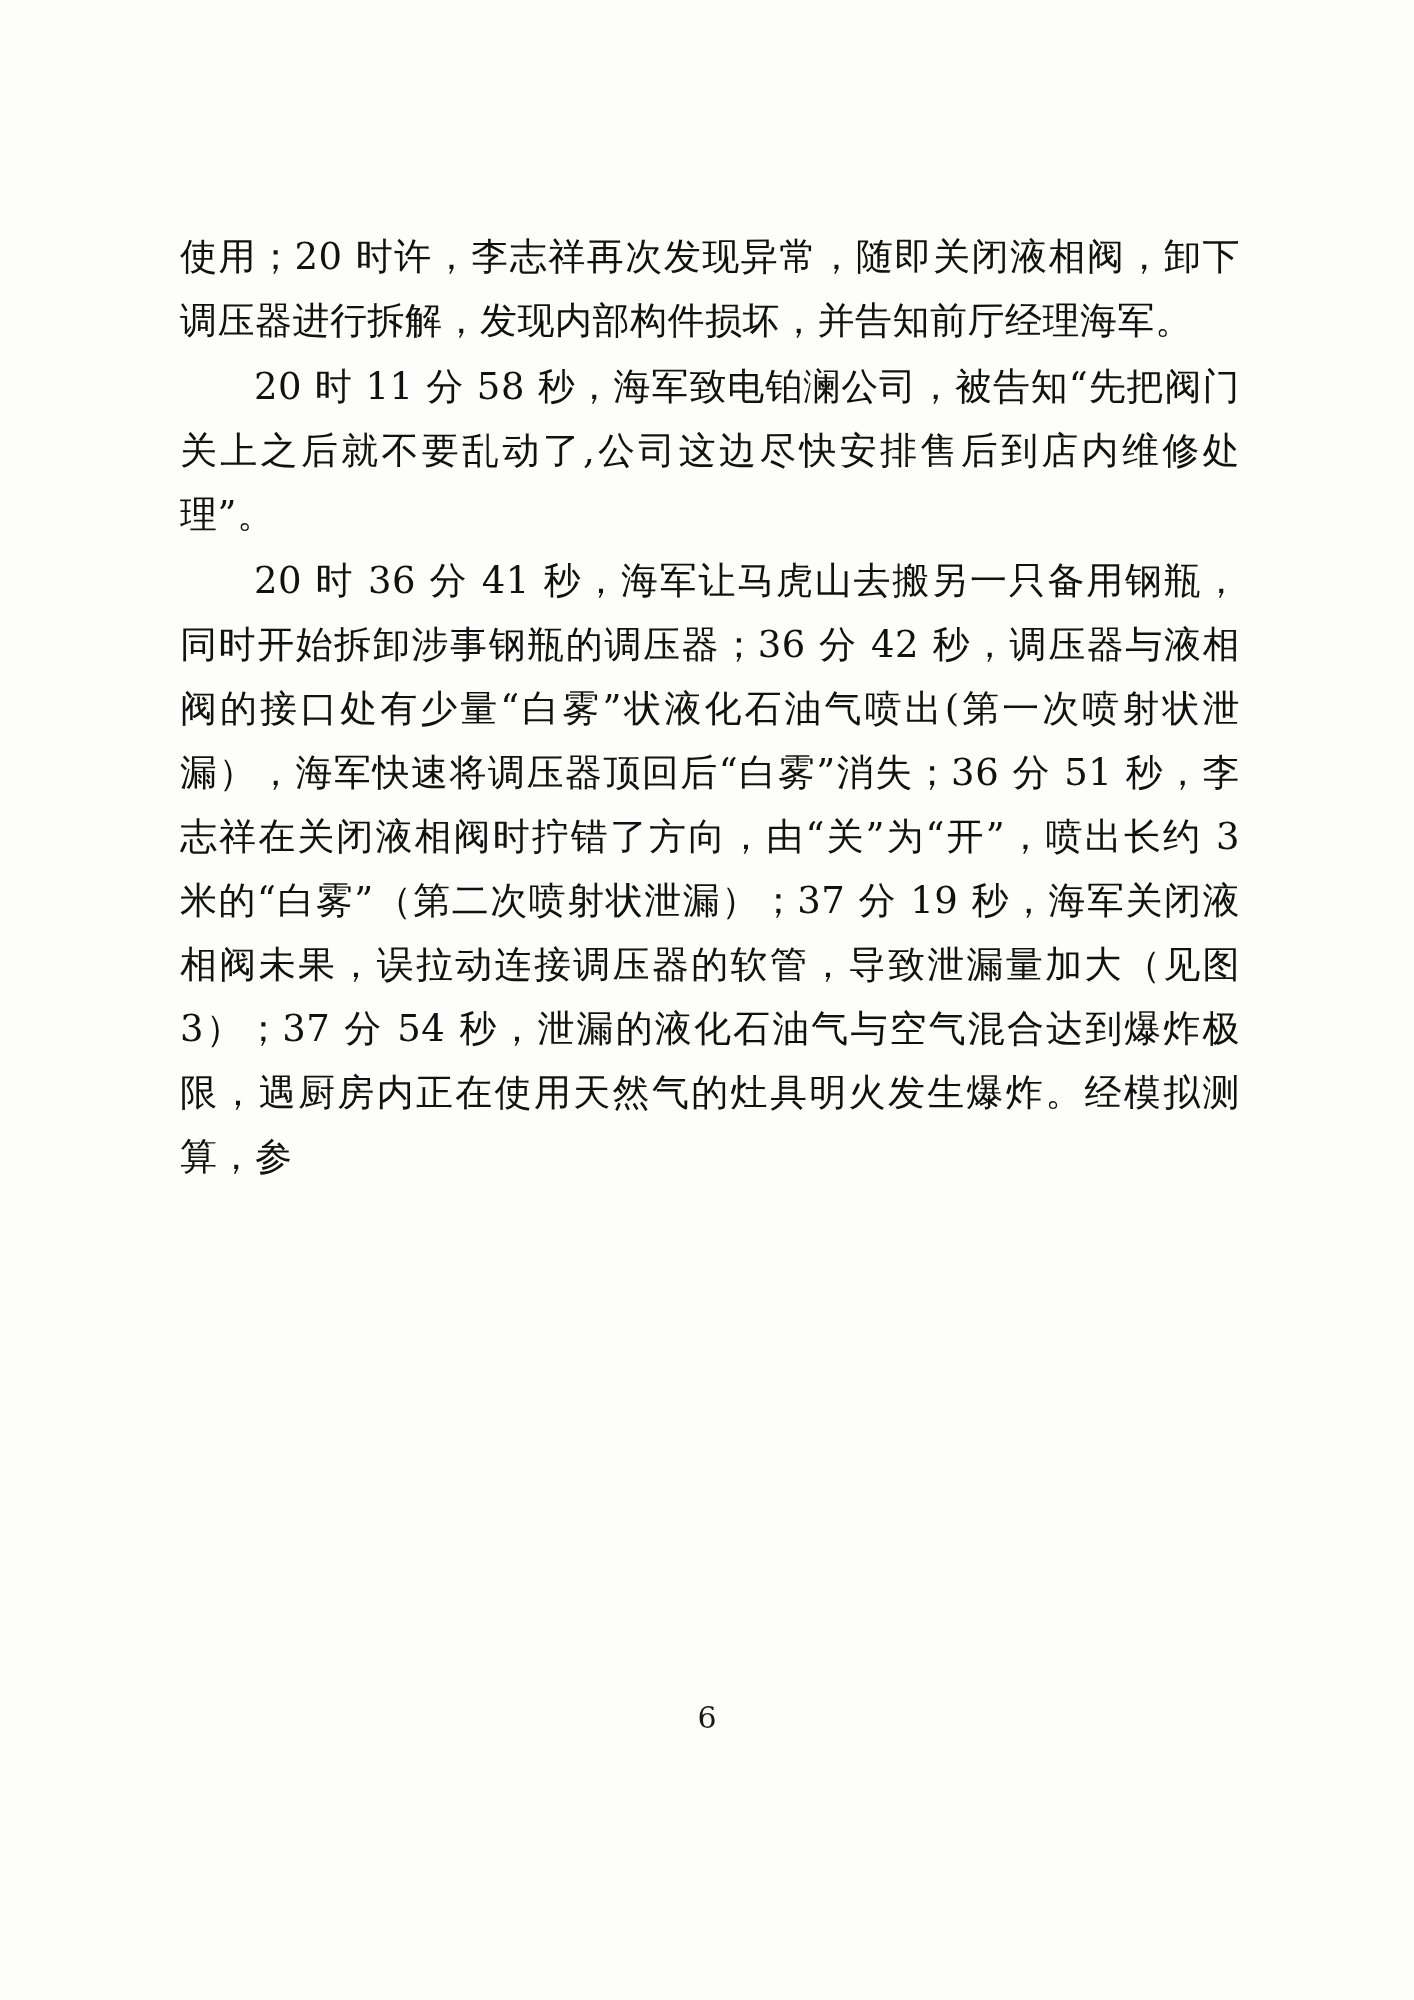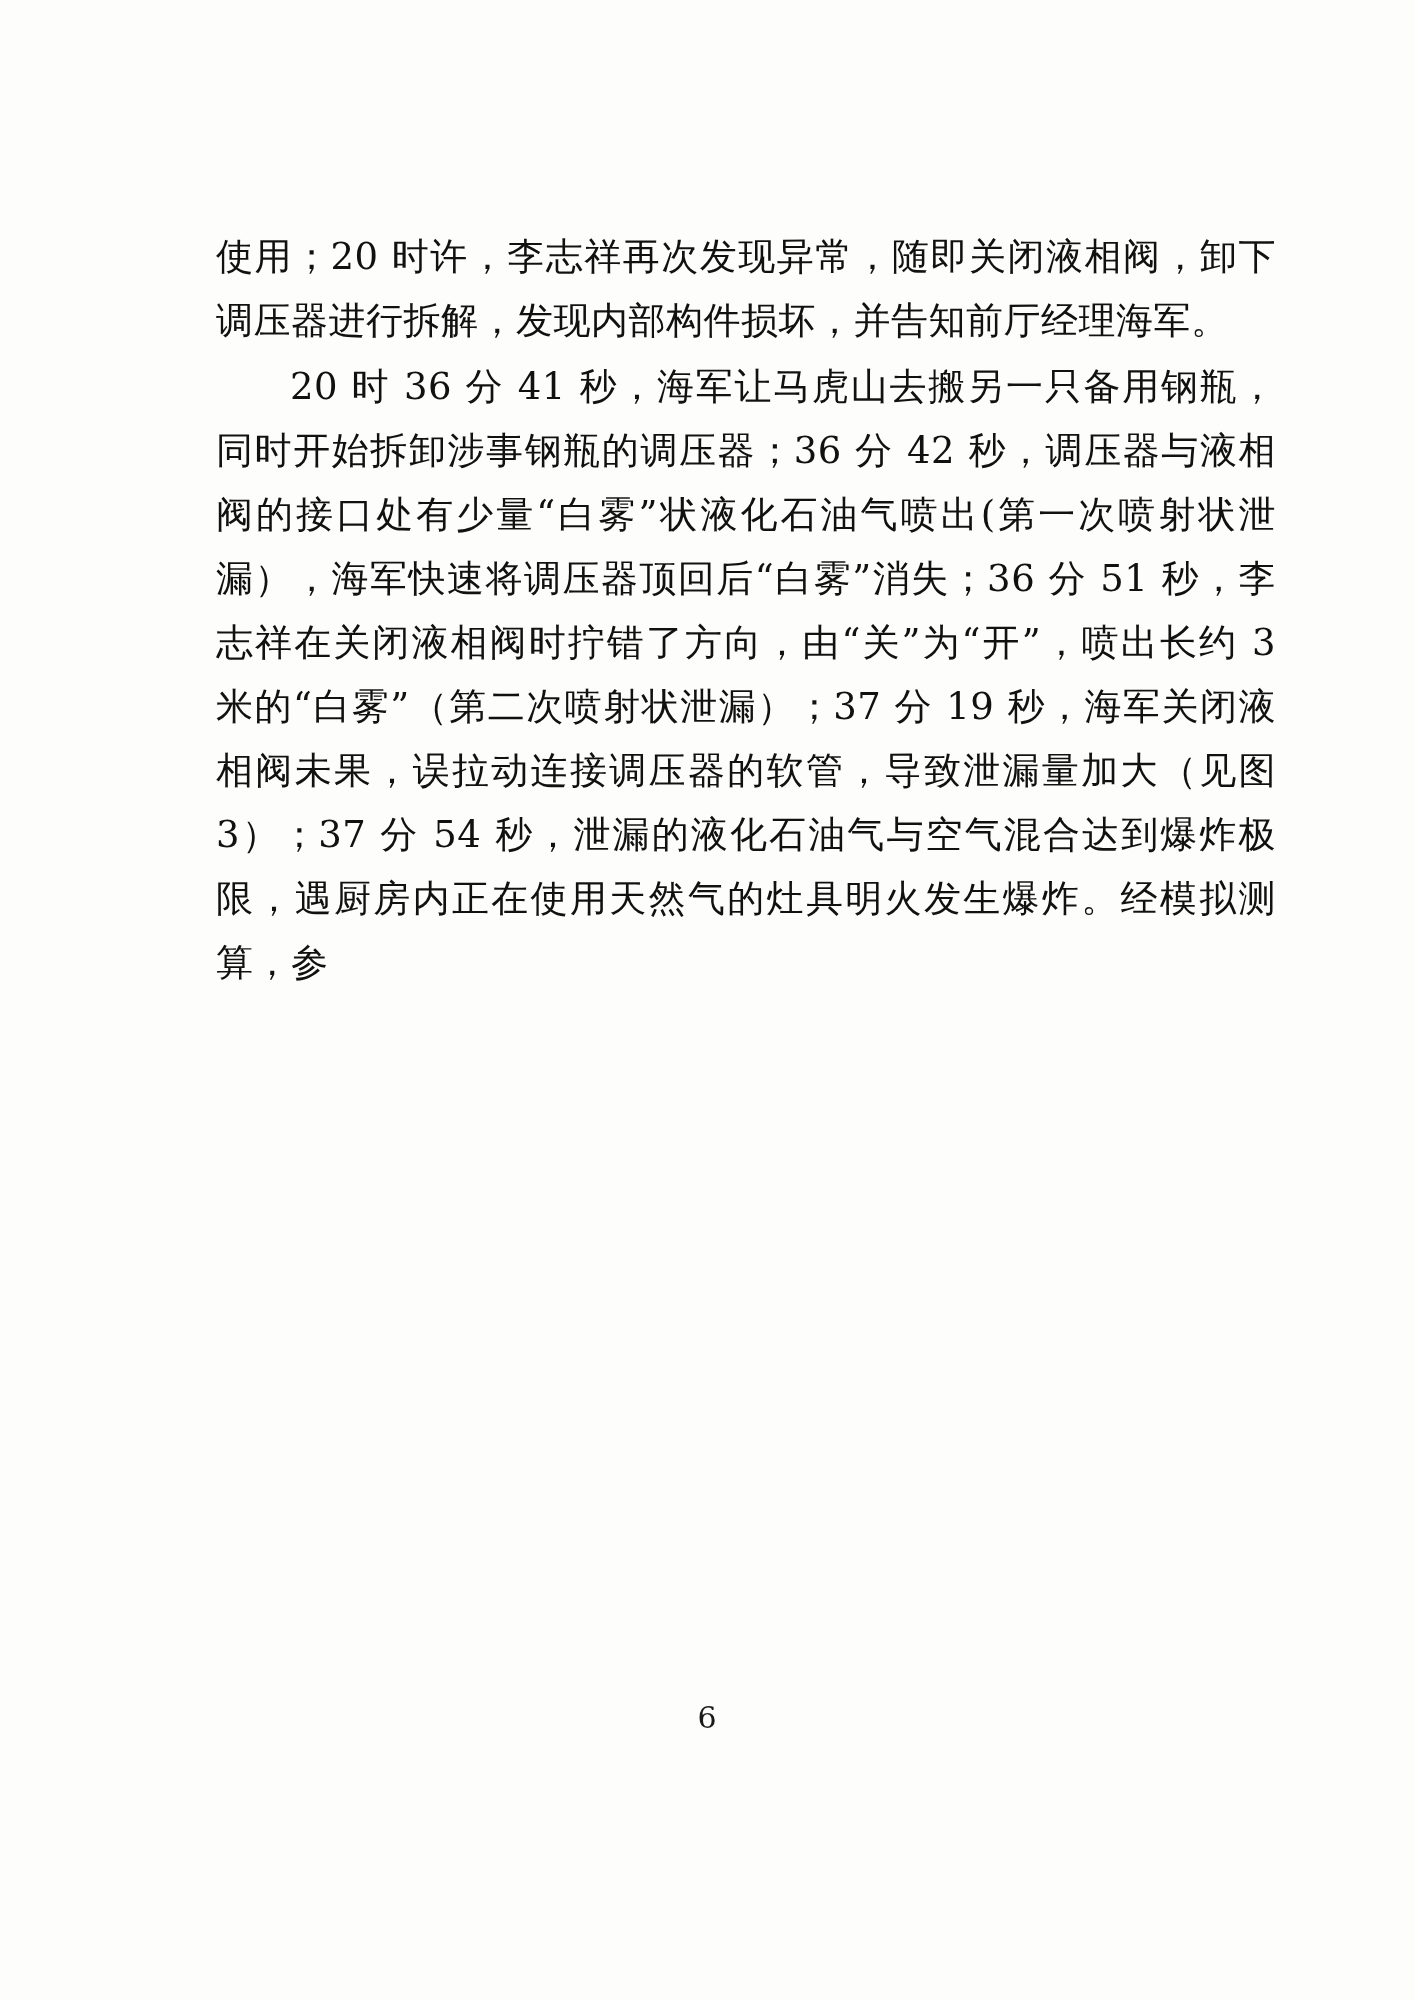--- a/index.html
+++ b/index.html
@@ -13,21 +13,20 @@
     height: 2000px;
     background: #fdfdfb;
     box-sizing: border-box;
     overflow: hidden;
   }
   .page-inner {
     position: absolute;
     left: 180px;
     top: 225px;
     width: 1060px;
-    margin-left: 36px;
   }
   .doc-body {
     font-family: "DejaVu Serif", "Liberation Serif", serif;
     font-size: 37px;
     line-height: 1.73;
     color: #111111;
     text-align: justify;
     text-justify: inter-ideograph;
     letter-spacing: 0.5px;
   }
@@ -49,17 +48,18 @@
     color: #1a1a1a;
   }
 </style>
 </head>
 <body>
 
 <div class="page">
   <div class="page-inner">
     <div class="doc-body">
       <p class="para">使用；20 时许，李志祥再次发现异常，随即关闭液相阀，卸下调压器进行拆解，发现内部构件损坏，并告知前厅经理海军。</p>
+      <p class="para indent">20 时 11 分 58 秒，海军致电铂澜公司，被告知“先把阀门关上之后就不要乱动了,公司这边尽快安排售后到店内维修处理”。</p>
       <p class="para indent">20 时 36 分 41 秒，海军让马虎山去搬另一只备用钢瓶，同时开始拆卸涉事钢瓶的调压器；36 分 42 秒，调压器与液相阀的接口处有少量“白雾”状液化石油气喷出(第一次喷射状泄漏），海军快速将调压器顶回后“白雾”消失；36 分 51 秒，李志祥在关闭液相阀时拧错了方向，由“关”为“开”，喷出长约 3 米的“白雾”（第二次喷射状泄漏）；37 分 19 秒，海军关闭液相阀未果，误拉动连接调压器的软管，导致泄漏量加大（见图 3）；37 分 54 秒，泄漏的液化石油气与空气混合达到爆炸极限，遇厨房内正在使用天然气的灶具明火发生爆炸。经模拟测算，参</p>
     </div>
   </div>
   <div class="page-number">6</div>
 </div>
 
 </body></html>

